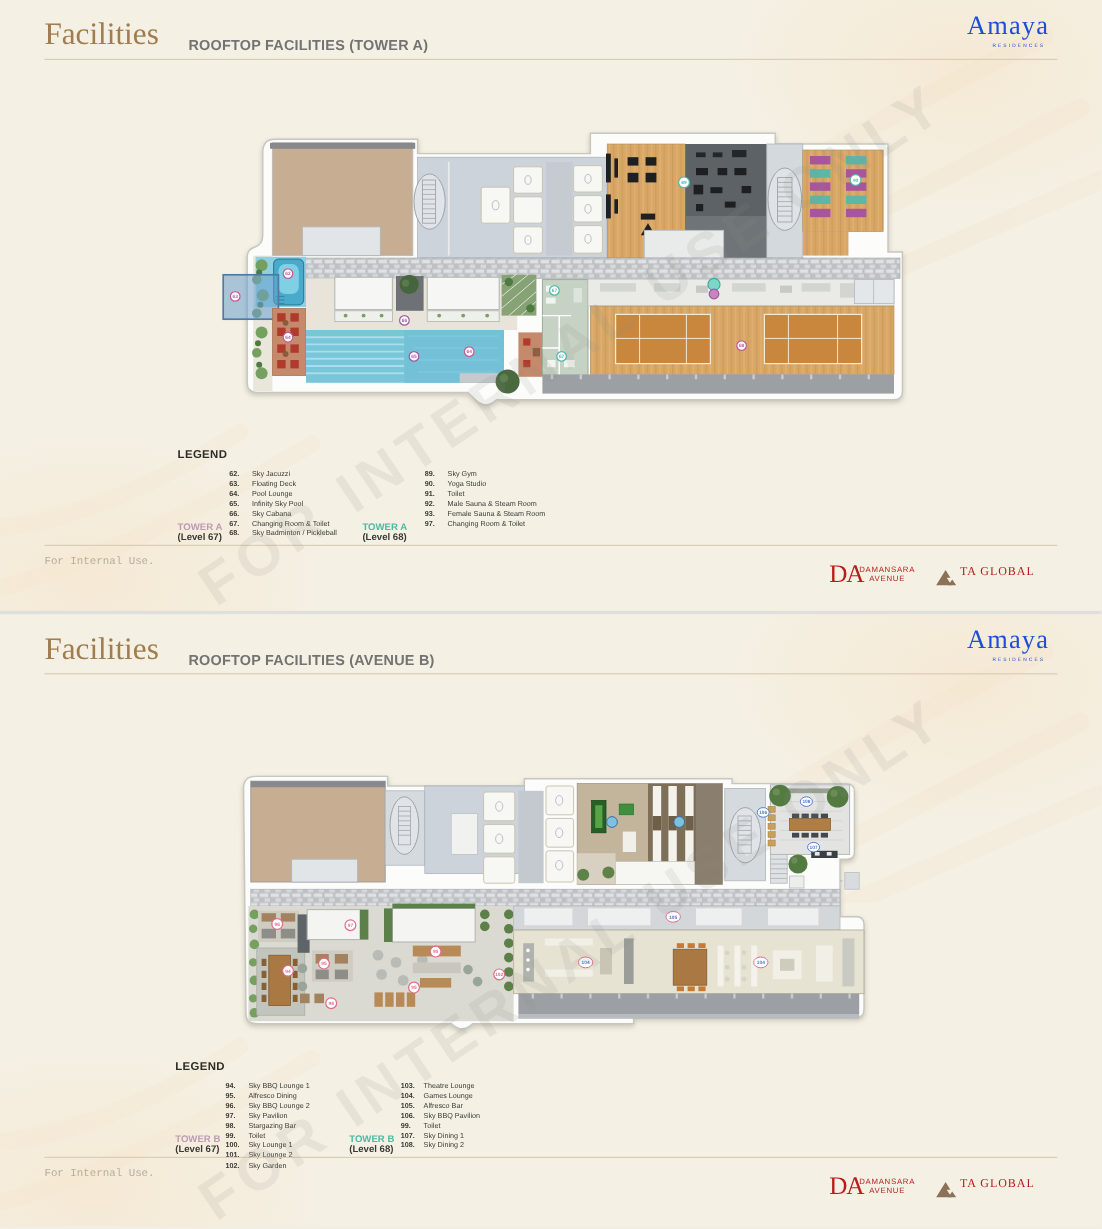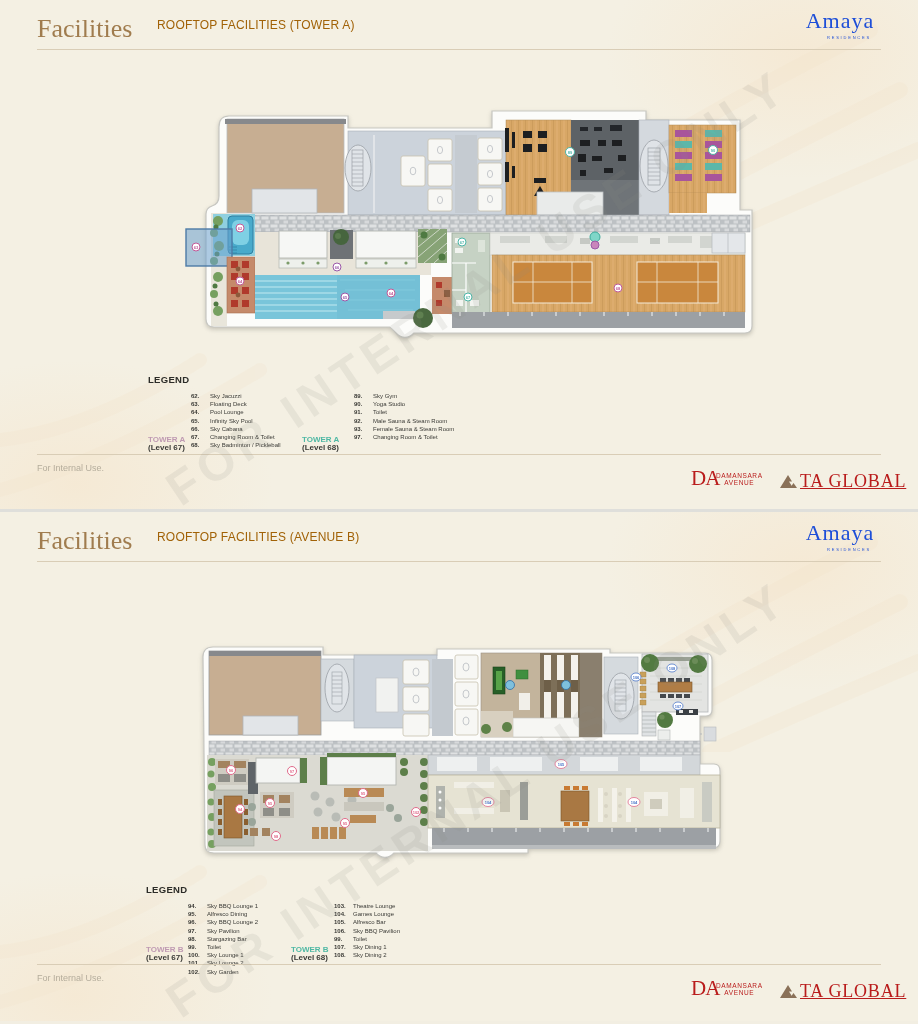--- a/index.html
+++ b/index.html
@@ -2,40 +2,40 @@
 <html><head>
 <meta charset="utf-8">
 <style>
   html,body{margin:0;padding:0;background:#f2eee2;}
   body{width:918px;height:1024px;position:relative;overflow:hidden;font-family:"Liberation Sans",sans-serif;}
   .slide{position:absolute;left:0;width:918px;height:509px;background:#f4f0e3;overflow:hidden;}
   .corner-glow{position:absolute;width:430px;height:270px;border-radius:50%;
     background:radial-gradient(ellipse at center, rgba(247,224,193,0.42) 0%, rgba(247,224,193,0.0) 65%);}
   .leafs{position:absolute;pointer-events:none;}
   .title{position:absolute;left:37px;top:14px;font-family:"Liberation Serif",serif;font-size:26px;color:#a07c4e;}
-  .subtitle{position:absolute;left:157px;top:18px;font-size:12px;font-weight:normal;letter-spacing:0.2px;color:#a16207;}
+  .subtitle{position:absolute;left:157px;top:31px;font-size:12px;font-weight:bold;letter-spacing:0.2px;color:#737373;}
   .hline{position:absolute;left:37px;width:844px;height:1px;background:#d9cdb6;}
   .amaya{position:absolute;left:800px;top:8px;width:80px;text-align:center;color:#1d4ed8;}
   .amaya .a1{font-family:"Liberation Serif",serif;font-size:22px;letter-spacing:1px;}
   .amaya .a2{font-size:4px;letter-spacing:1.8px;margin-top:1px;padding-left:18px;}
   .wm{position:absolute;z-index:9;left:92px;top:260px;width:770px;text-align:center;
       font-size:48px;font-weight:bold;letter-spacing:6px;color:rgba(140,136,130,0.13);
       transform:rotate(-34deg);transform-origin:center center;white-space:nowrap;}
   .legend{position:absolute;font-size:6px;color:#3a3a36;}
   .leg-title{font-weight:bold;font-size:9.5px;letter-spacing:0.3px;color:#2c2c28;}
   .leg-h{font-weight:bold;font-size:8px;line-height:7.6px;margin-top:44px;}
   .leg-h .pk{color:#bf9ab2;} .leg-h .tl{color:#4fb8a4;}
   .leg-items{position:absolute;}
   .leg-row{height:8.2px;line-height:8.2px;white-space:nowrap;}
   .leg-num{display:inline-block;width:19px;font-weight:bold;}
-  .footer-note{position:absolute;left:37px;font-size:9px;color:#b5ad9c;}
+  .footer-note{position:absolute;left:37px;font-size:9px;color:#b5ad9c;font-family:Liberation Mono, monospace;}
   .flogo{position:absolute;color:#b91c1c;}
   .da-big{font-family:"Liberation Serif",serif;font-size:21px;letter-spacing:-1px;}
   .da-txt{font-size:6.5px;letter-spacing:0.6px;text-align:center;line-height:7px;}
-  .ta-txt{font-family:"Liberation Serif",serif;font-size:18px;letter-spacing:0.8px;text-decoration:underline;}
+  .ta-txt{font-family:"Liberation Serif",serif;font-size:10px;letter-spacing:0.8px;}
   svg{position:absolute;}
 </style>
 </head>
 <body>
 
 <div class="slide" style="top:0;">
   <div class="corner-glow" style="right:-100px;top:-80px;"></div>
   <div class="corner-glow" style="left:-140px;bottom:-110px;"></div>
   <svg class="leafs" style="left:540px;top:0;" width="378" height="240" viewBox="0 0 378 240">
     <g fill="none" stroke="#f2e3cb" stroke-width="16" opacity="0.28" stroke-linecap="round">

